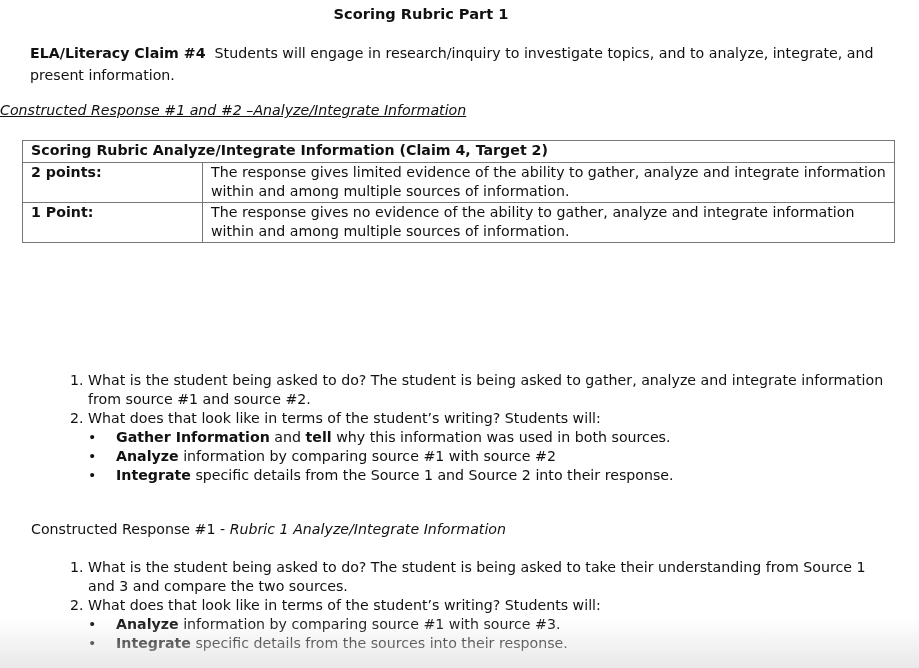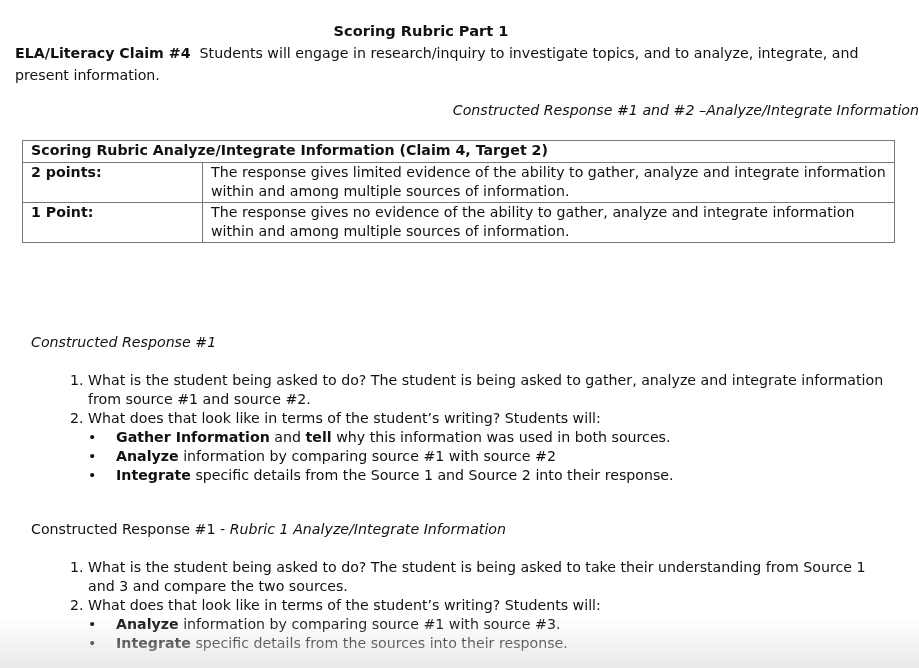--- a/index.html
+++ b/index.html
@@ -4,30 +4,31 @@
 <style>
   html, body { margin: 0; padding: 0; }
   body {
     width: 919px; height: 668px; overflow: hidden; position: relative;
     background: #ffffff; color: #111;
     font-family: "DejaVu Sans", sans-serif;
     font-size: 14.2px;
   }
   .doc { position: absolute; left: 0; top: 0; width: 919px; height: 668px; }
   .title {
-    position: absolute; top: 22px; left: 0; width: 842px; text-align: center;
+    position: absolute; top: 5px; left: 0; width: 842px; text-align: center;
     font-weight: bold; font-size: 14.6px;
   }
   .claim {
-    position: absolute; left: 15px; top: 42px; width: 860px; line-height: 22px;
+    position: absolute; left: 30px; top: 42px; width: 860px; line-height: 22px;
   }
   .claim b { font-weight: bold; }
   .subtitle {
-    position: absolute; top: 102px; left: 0; width: 919px; text-align: right;
+    position: absolute; top: 102px; left: 0; width: 919px; text-align: left;
     font-style: italic;
+    text-decoration: underline;
   }
   table.rubric {
     position: absolute; left: 22px; top: 140px; width: 873px;
     border-collapse: collapse; font-size: 14.2px;
   }
   table.rubric td, table.rubric th {
     border: 1px solid #777; padding: 0 8px; vertical-align: top; line-height: 19px;
   }
   table.rubric th { text-align: left; font-weight: bold; height: 21px; margin-left: 13px; }
   table.rubric td.pts { font-weight: bold; width: 163px; }
@@ -72,21 +73,20 @@
       <td class="pts">2 points:</td>
       <td>The response gives limited evidence of the ability to gather, analyze and integrate information within and among multiple sources of information.</td>
     </tr>
     <tr class="r">
       <td class="pts">1 Point:</td>
       <td>The response gives no evidence of the ability to gather, analyze and integrate information within and among multiple sources of information.</td>
     </tr>
   </tbody>
     </table>
 
-  <div class="section-head cr1-head">Constructed Response #1</div>
 
   <ol class="q" style="top:371px;">
     <li><span>What is the student being asked to do?  The student is being asked to gather, analyze and integrate information from source #1 and source #2.</span></li>
     <li><span>What does that look like in terms of the student’s writing?  Students will:</span>
       <ul class="b">
         <li><span class="dot">•</span><b>Gather Information</b><span> and </span><b>tell</b><span> why this information was used in both sources.</span></li>
         <li><span class="dot">•</span><b>Analyze</b><span> information by comparing source #1 with source #2</span></li>
         <li><span class="dot">•</span><b>Integrate</b><span> specific details from the Source 1 and Source 2 into their response.</span></li>
       </ul>
     </li>

